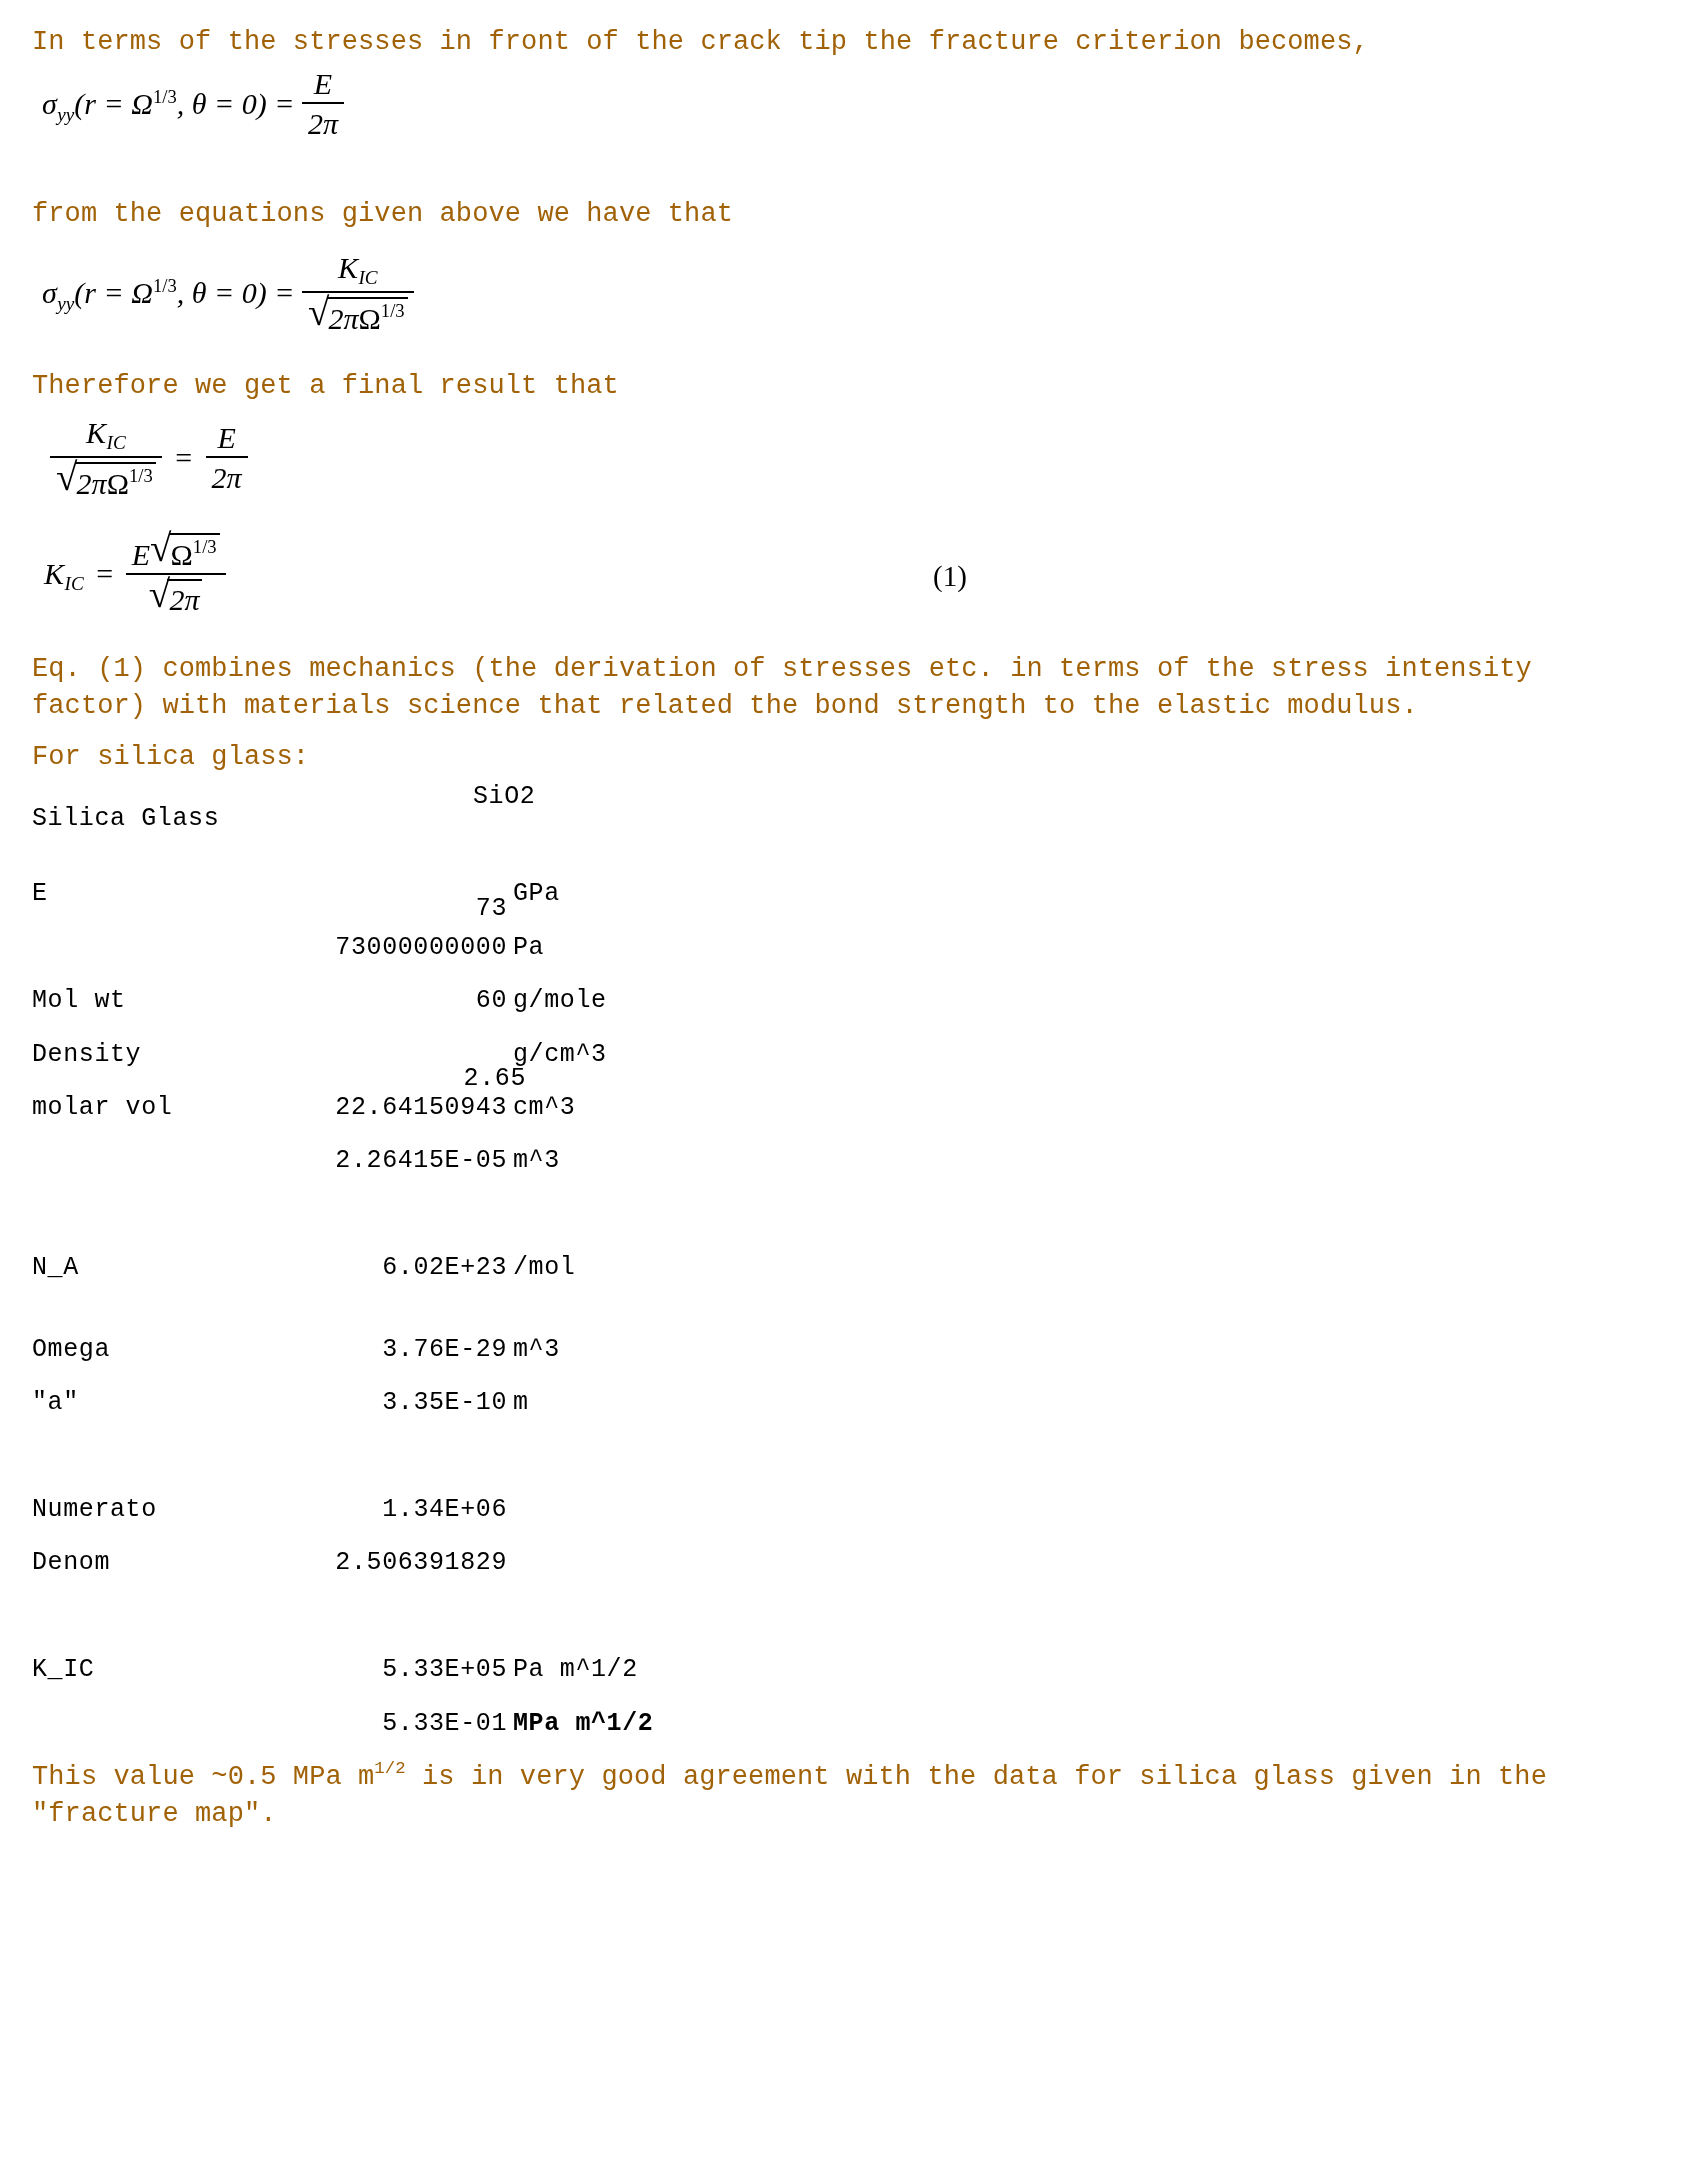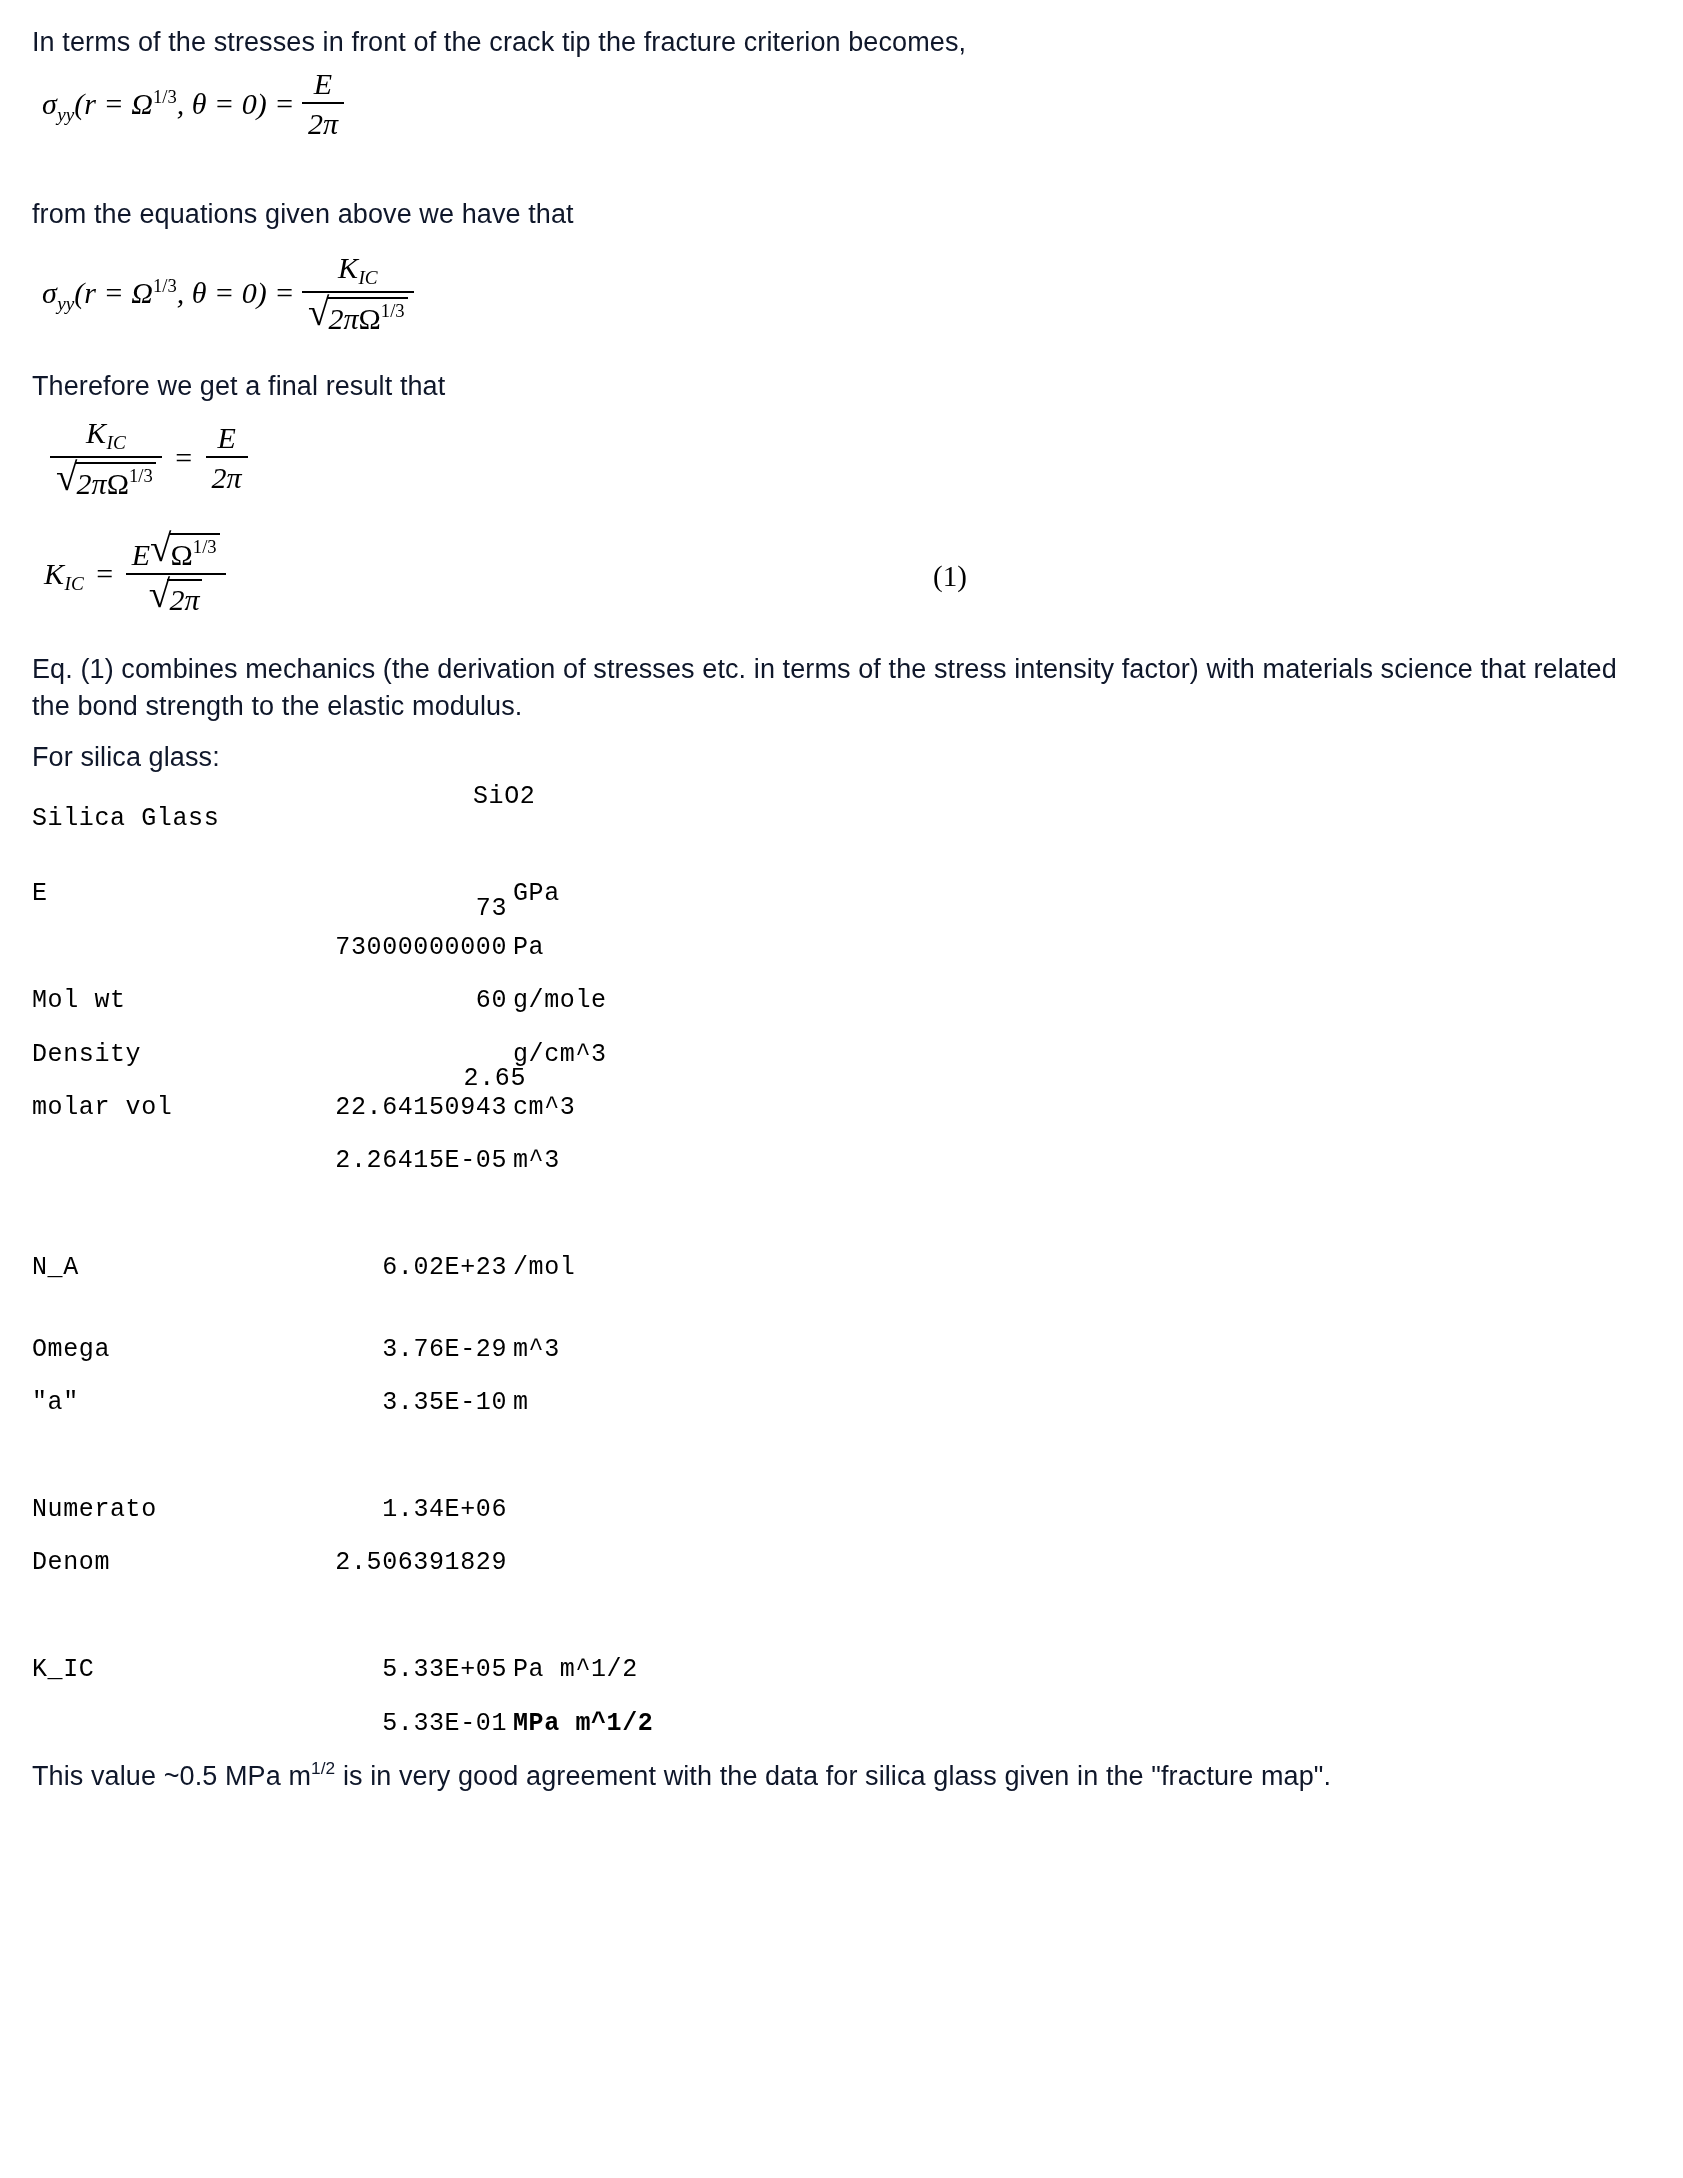--- a/index.html
+++ b/index.html
@@ -19,24 +19,24 @@
   .page {
     position: relative;
     width: 1683px;
     height: 2178px;
     padding: 0;
   }
 
   
   .prose {
     position: absolute;
-    font-family: Liberation Sans, sans-serif;
+    font-family: Liberation Mono, monospace;
     font-size: 27px;
     line-height: 1.38;
-    color: #0f172a;
+    color: #a16207;
     letter-spacing: 0.1px;
   }
 
   
   .math {
     position: absolute;
     font-family: "Liberation Serif", "DejaVu Serif", serif;
     font-size: 30px;
     color: #000;
     white-space: nowrap;

